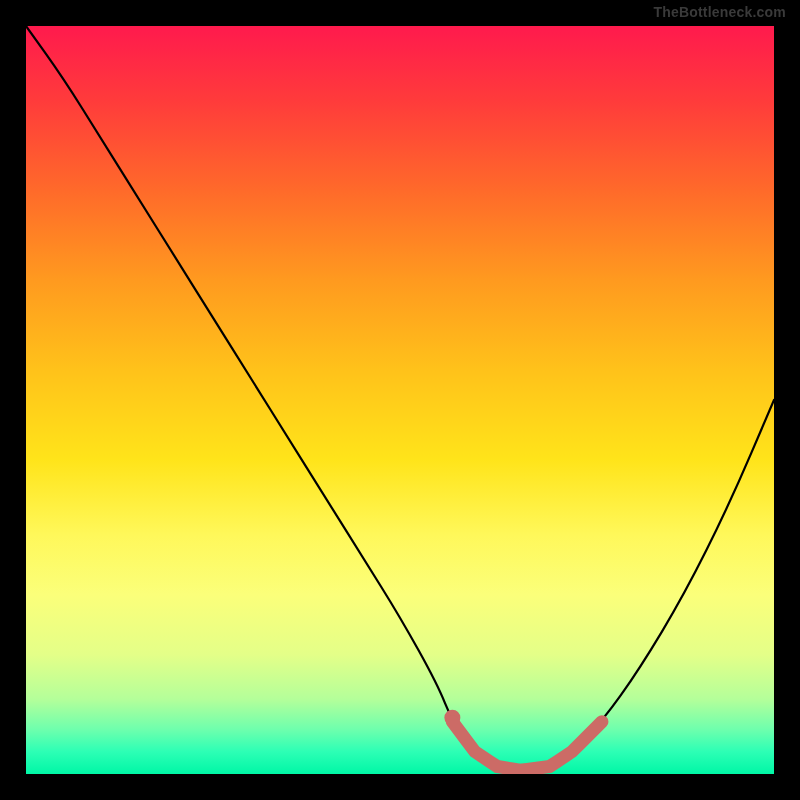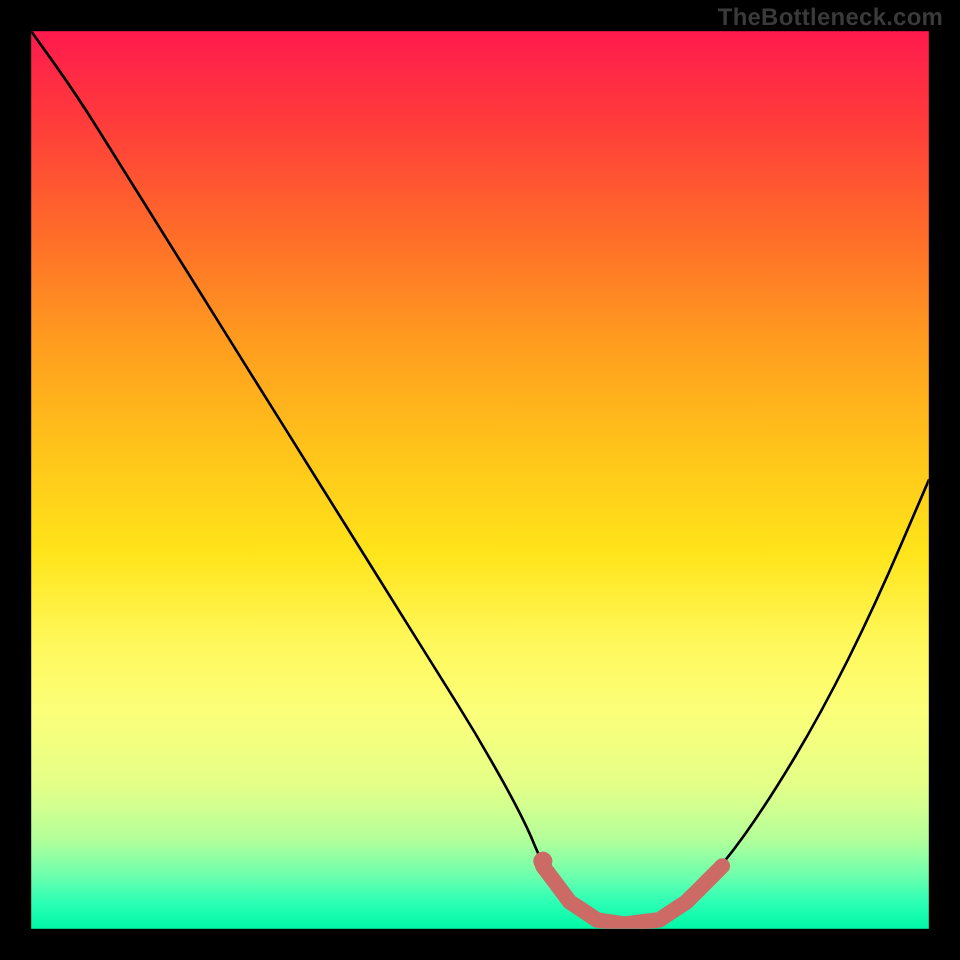--- a/index.html
+++ b/index.html
@@ -39,21 +39,21 @@
       #6fffad 94%,
       #2dffb5 97%,
       #00f7a6 100%
     );
   }
   .watermark {
     position: absolute;
     top: 4px;
     right: 14px;
     color: #3a3a3a;
-    font-size: 20px;
+    font-size: 14px;
     font-weight: 600;
     letter-spacing: 0.2px;
     z-index: 20;
   }
   svg.plot {
     position: absolute;
     left: 0;
     top: 0;
     width: 748px;
     height: 748px;

